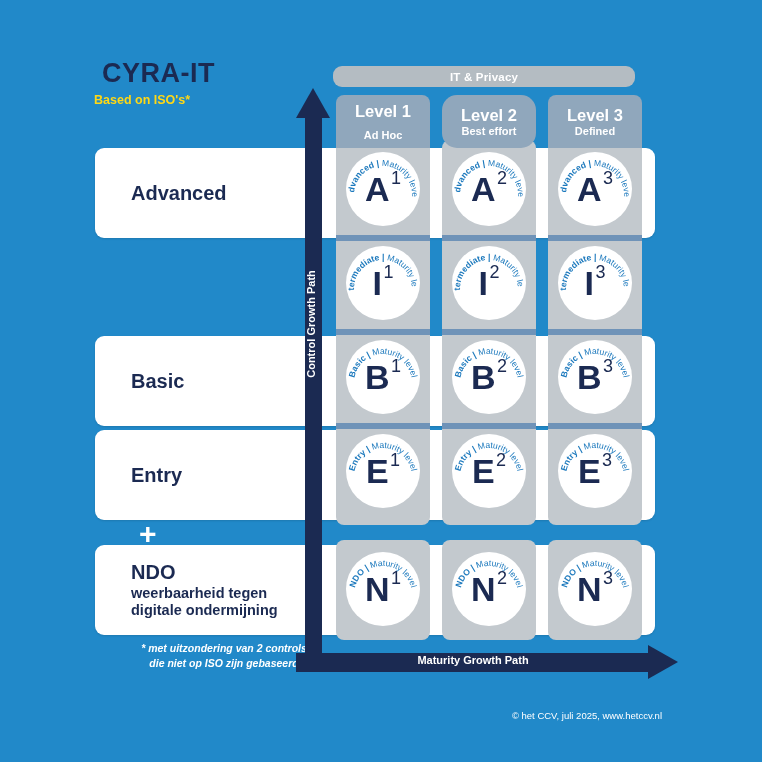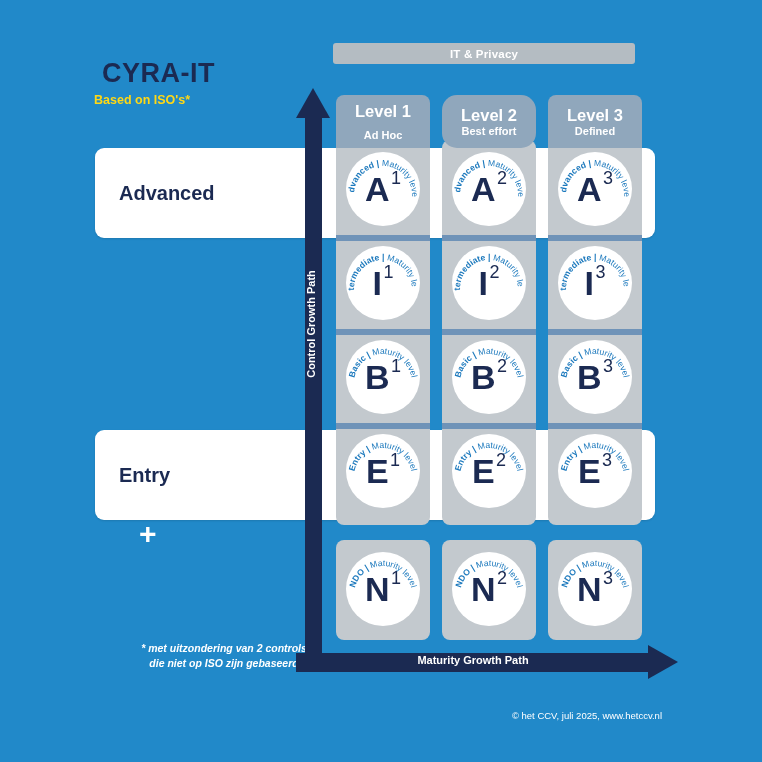--- a/index.html
+++ b/index.html
@@ -17,34 +17,34 @@
     font-size:27px; font-weight:bold; letter-spacing:.5px;
     color:#1b2a52;
   }
   .subtitle {
     position:absolute; left:94px; top:93px;
     font-size:12.5px; font-weight:bold; color:#ffd814;
   }
 
   
   .top-bar {
-    position:absolute; left:333px; top:43px; width:302px; height:21px;
-    background:#b4bcc2; border-radius:3px;
+    position:absolute; left:333px; top:66px; width:302px; height:21px;
+    background:#b4bcc2; border-radius:9px;
     display:flex; align-items:center; justify-content:center;
     color:#ffffff; font-size:11.5px; font-weight:bold; letter-spacing:.2px;
   }
 
   
   .rowcard {
     position:absolute; left:95px; width:560px;
     background:#ffffff; border-radius:9px;
     box-shadow:0 1px 2px rgba(0,0,0,.12);
   }
   .rowcard .rowlabel {
-    position:absolute; left:24px; top:50%; transform:translateY(-50%);
+    position:absolute; left:36px; top:50%; transform:translateY(-50%);
     color:#1b2a52; font-weight:bold; font-size:20px; white-space:nowrap;
   }
   .rowcard.ndo .rowlabel { line-height:1.18; }
   .rowcard.ndo .ndo-main { font-size:20px; font-weight:bold; }
   .rowcard.ndo .ndo-sub { font-size:14.5px; font-weight:bold; }
 
   
   .plus {
     position:absolute; left:139px; top:519px;
     color:#ffffff; font-size:30px; font-weight:bold; line-height:1;
@@ -140,22 +140,32 @@
 <div class="stage">
 
   <div class="title">CYRA-IT</div>
   <div class="subtitle">Based on ISO's*</div>
 
   <div class="top-bar">IT &amp; Privacy</div>
 
   <div class="rowcard" style="top:148px;height:90px;">
     <div class="rowlabel">Advanced</div>
   </div>
+  <div class="rowcard" style="top:336px;height:90px;">
+    <div class="rowlabel">Basic</div>
+  </div>
   <div class="rowcard" style="top:430px;height:90px;">
     <div class="rowlabel">Entry</div>
+  </div>
+  <div class="rowcard ndo" style="top:545px;height:90px;">
+    <div class="rowlabel">
+      <div class="ndo-main">NDO</div>
+      <div class="ndo-sub">weerbaarheid tegen</div>
+      <div class="ndo-sub">digitale ondermijning</div>
+    </div>
   </div>
 
   <div class="plus">+</div>
 
   <div class="footnote">
     <div>* met uitzondering van 2 controls</div>
     <div>die niet op ISO zijn gebaseerd</div>
   </div>
 
   <div class="colpanel" style="left:336px;top:140px;height:385px;"></div>

